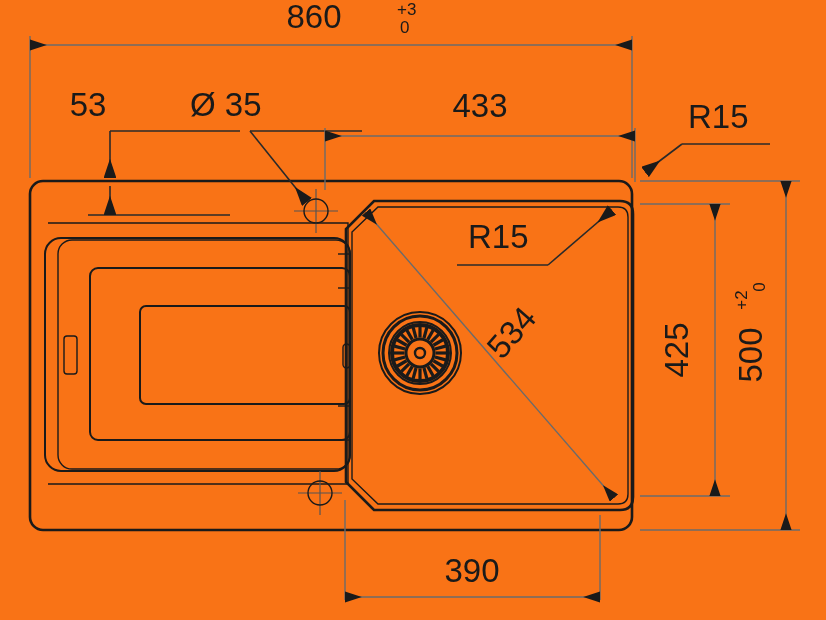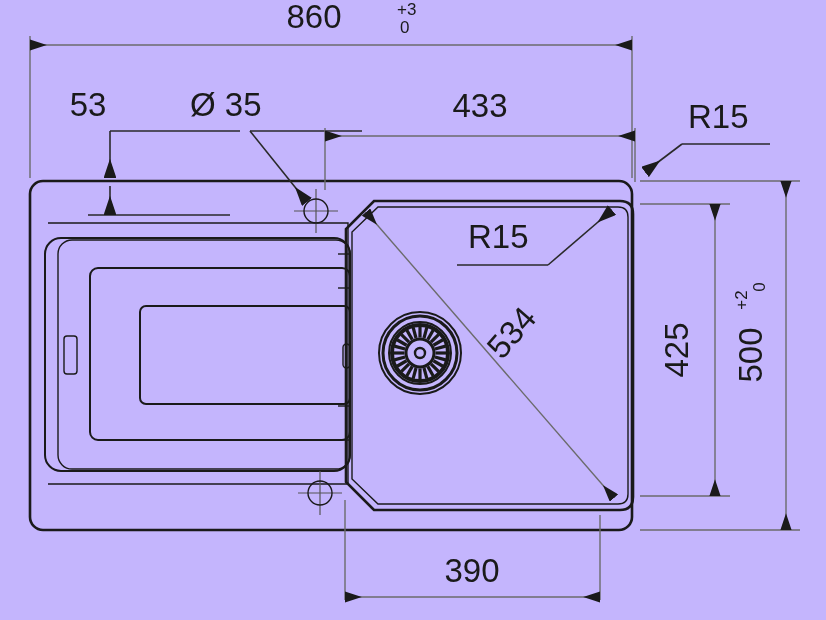--- a/index.html
+++ b/index.html
@@ -10,21 +10,21 @@
   body {
     width: 826px;
     height: 620px;
     overflow: hidden;
     font-family: "Liberation Sans", sans-serif;
   }
   #drawing-root {
     position: relative;
     width: 826px;
     height: 620px;
-    background: #c4b5fd;
+    background: #f97316;
   }
   svg#tech-drawing {
     display: block;
     width: 826px;
     height: 620px;
   }
   .dim-text {
     font-family: "Liberation Sans", sans-serif;
     font-size: 33px;
     fill: #1a1a1a;

